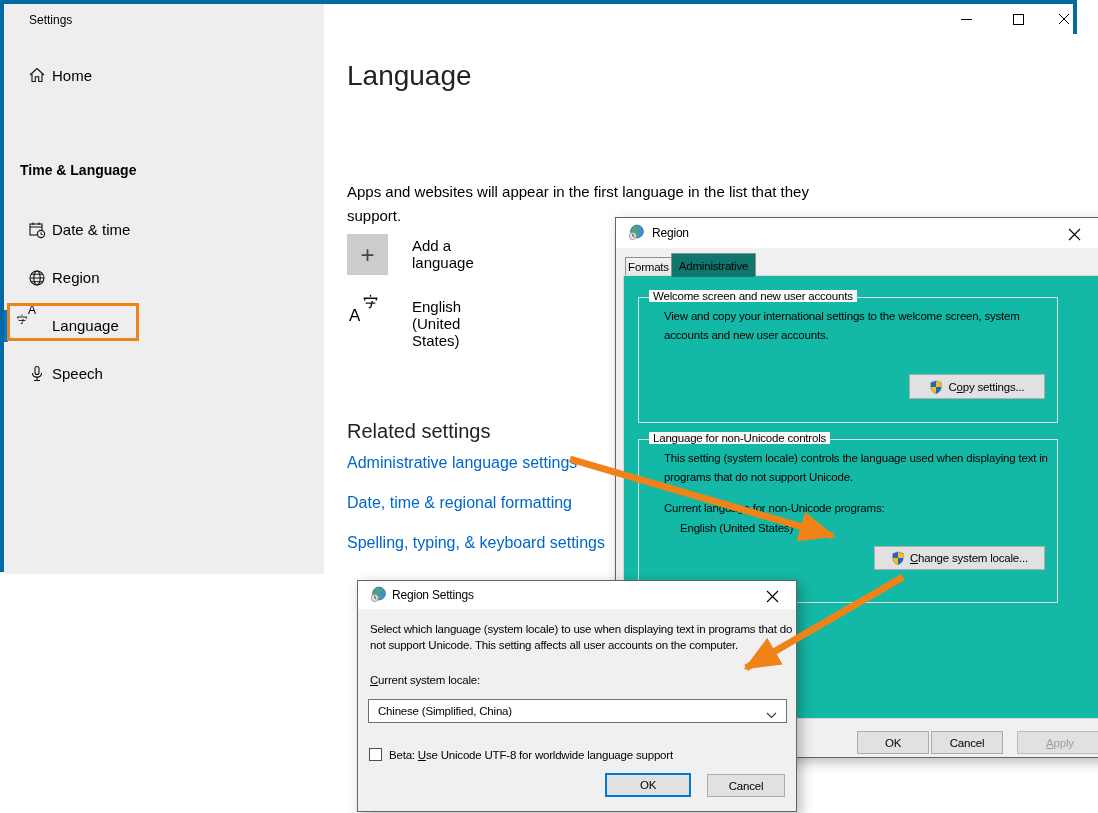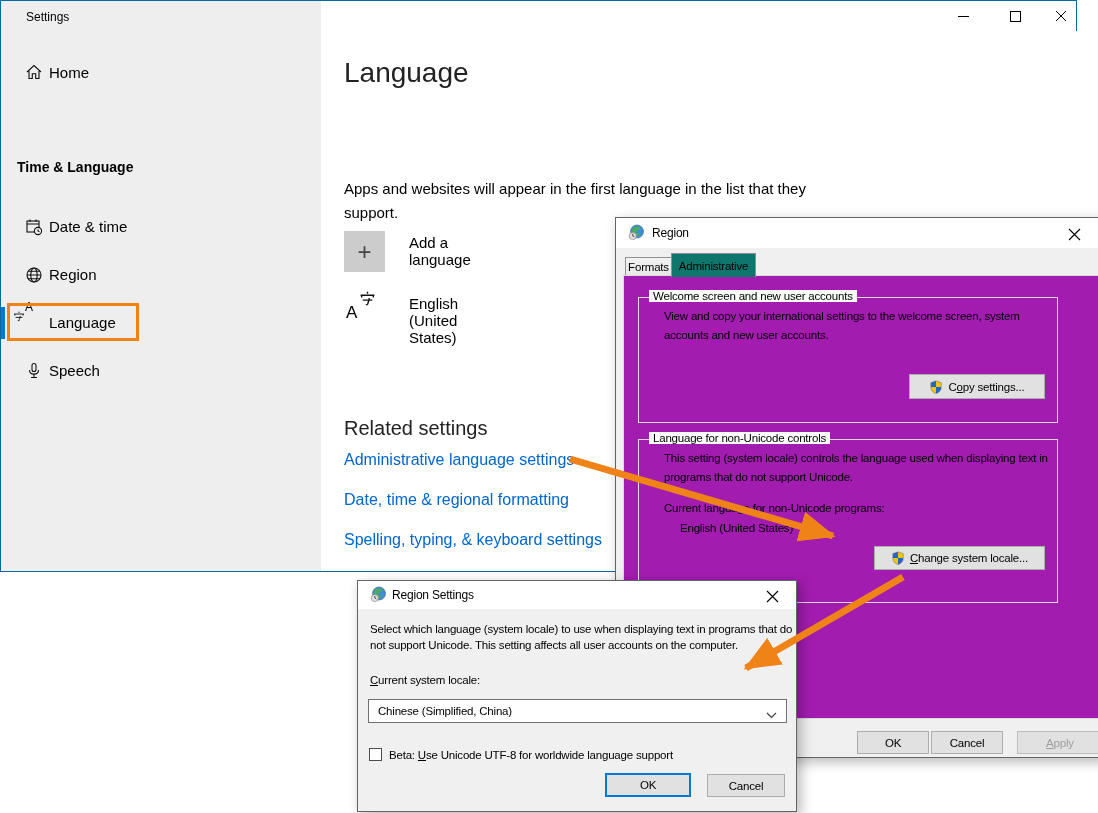--- a/index.html
+++ b/index.html
@@ -3,21 +3,21 @@
 <meta charset="utf-8">
 <style>
   html,body{margin:0;padding:0;}
   body{
     width:1098px;height:813px;position:relative;overflow:hidden;
     background:#ffffff;font-family:"Liberation Sans",sans-serif;color:#1a1a1a;
     -webkit-font-smoothing:antialiased;
   }
   
   .settings-window{position:absolute;left:0;top:0;width:1077px;height:572px;
-    background:#ffffff;border:1px solid #0369a1;box-sizing:border-box;}
+    background:#ffffff;border:4px solid #0369a1;box-sizing:border-box;}
   .sw-title{position:absolute;left:25px;top:9px;font-size:12px;color:#000;}
   .win-ctrl{position:absolute;top:0;width:46px;height:30px;display:flex;align-items:center;justify-content:center;}
   .wc-min{left:939px;} .wc-max{left:991px;} .wc-close{left:1037px;}
   .wc-min i{display:block;width:11px;border-top:1px solid #000;}
   .wc-max i{display:block;width:9px;height:9px;border:1px solid #000;}
   .wc-close svg{display:block;}
   .sidebar{position:absolute;left:0;top:0;width:320px;height:570px;background:#eeeeee;}
   .home-row{position:absolute;left:0;top:56px;width:320px;height:36px;}
   .home-row .lbl{position:absolute;left:48px;top:7px;font-size:15px;color:#000;}
   .home-row .ic{position:absolute;left:24px;top:6px;}
@@ -68,21 +68,21 @@
   .disabled-btn{color:#9d9d9d;border-color:#bcbcbc;cursor:default;}
   .focus-btn{border:2px solid #0078d7;}
   .shield{margin-right:5px;display:inline-flex;}
   
   .region-dlg{left:615px;top:217px;width:490px;height:541px;z-index:10;}
   .region-dlg .dlg-close{right:22px;}
   .tab{position:absolute;box-sizing:border-box;border:1px solid #8f8f8f;
     display:flex;align-items:center;justify-content:center;font-size:11.5px;letter-spacing:-0.2px;cursor:pointer;}
   .tab-formats{left:9px;top:39px;width:47px;height:19px;background:linear-gradient(#f2f2f2,#e7e7e7);}
   .tab-admin{left:55px;top:35px;width:85px;height:24px;background:#0f766e;border-bottom:none;z-index:3;}
-  .tab-page{position:absolute;left:7px;top:57px;width:476px;height:444px;background:#a21caf;border:1px solid #d9d9d9;box-sizing:border-box;z-index:2;}
+  .tab-page{position:absolute;left:7px;top:57px;width:476px;height:444px;background:#14b8a6;border:1px solid #d9d9d9;box-sizing:border-box;z-index:2;}
   .groupbox{position:absolute;border:1px solid #dcdcdc;box-sizing:border-box;}
   .groupbox .gb-title{position:absolute;top:-8px;left:10px;background:#fbfbfb;padding:0 4px;font-size:11.5px;}
   .gb-welcome{left:14px;top:21px;width:420px;height:126px;}
   .gb-nonuni{left:14px;top:163px;width:420px;height:164px;}
   .gb-text{position:absolute;left:25px;width:392px;line-height:19px;}
   .gbw-desc{top:9px;}
   .gbn-desc{top:9px;}
   .gbn-curlabel{top:59px;}
   .gbn-curvalue{left:41px;top:82px;position:absolute;}
   .btn-copy{left:270px;top:76px;width:136px;height:25px;}

